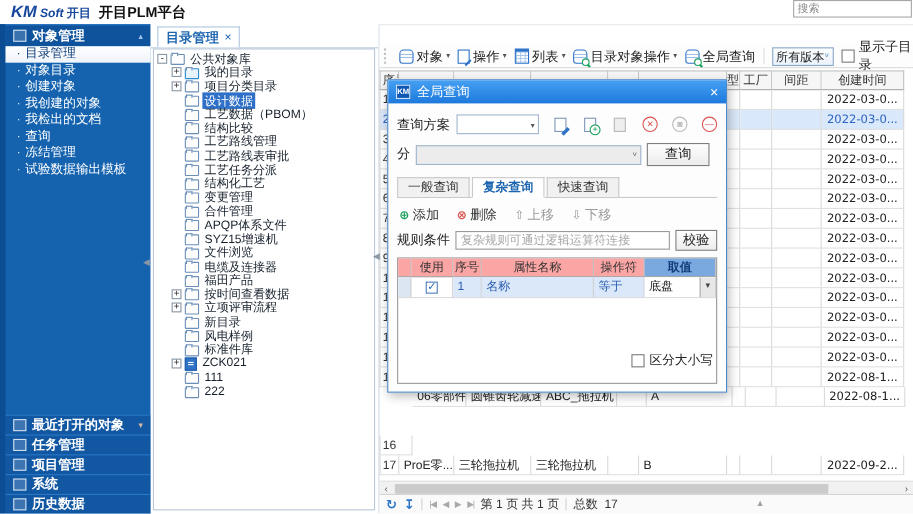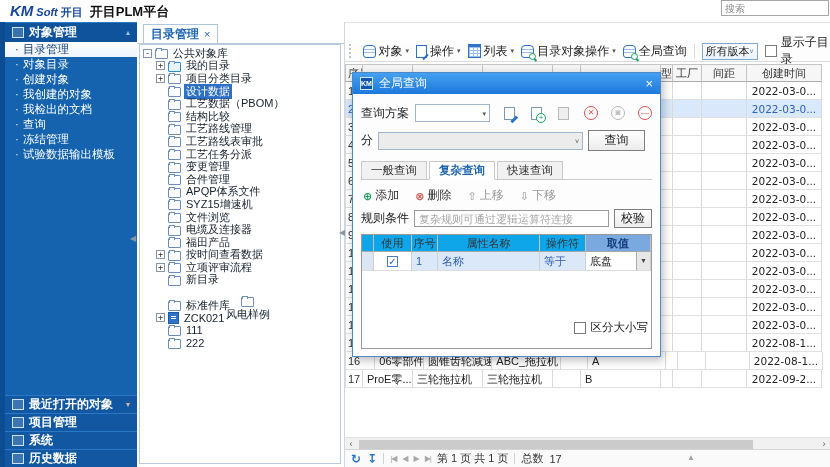--- a/index.html
+++ b/index.html
@@ -119,21 +119,21 @@
   .mactions{display:flex;gap:16px;margin:7px 10px 5px;font-size:12px;color:#333;align-items:center}
   .mact{display:flex;align-items:center;gap:3px}
   .mact .sy{font-size:11px;line-height:12px}
   .sy.g{color:#18a05c;font-weight:bold}
   .sy.r{color:#d9534f;font-weight:bold}
   .mact.dis{color:#9a9a9a}
   .rinput{flex:1;height:17px;border:1px solid #999;font-size:11px;padding:0 4px;margin:0 5px;font-family:inherit;color:#333;box-sizing:border-box}
   .rinput::placeholder{color:#a7a7a7}
   .mgrid{margin:6px 8px 0;border:1px solid #9a9a9a;height:115px;background:#fff;box-sizing:border-box}
   .mg-h,.mg-r{display:flex}
-  .mg-h .mc{height:17px;background:#0ea5e9;border-right:1px solid #c2c2c2;border-bottom:1px solid #a8a8a8;font-size:11px;color:#333;text-align:center;line-height:16px;box-sizing:border-box}
+  .mg-h .mc{height:17px;background:#fca5a5;border-right:1px solid #c2c2c2;border-bottom:1px solid #a8a8a8;font-size:11px;color:#333;text-align:center;line-height:16px;box-sizing:border-box}
   .mc.val-h{background:#7aa9e0;color:#123c78;font-weight:bold}
   .mg-r .mc{height:19px;border-right:1px solid #d0d0d0;border-bottom:1px solid #dcdcdc;font-size:11px;line-height:19px;box-sizing:border-box;overflow:hidden;white-space:nowrap}
   .mc.rsel{background:#dce6f2}
   .mc.hl{background:#dbe8fa;color:#2a5db0;padding-left:4px}
   .mc.use{display:flex;align-items:center;justify-content:center}
   .cb{width:11px;height:11px;border:1px solid #4a7ebb;background:#fff;color:#1f66b0;font-size:10px;line-height:10px;text-align:center;box-sizing:border-box}
   .mc.valc{position:relative;padding-left:4px;color:#222;background:#fff}
   .dropbtn{position:absolute;right:0;top:0;width:13px;height:18px;background:#e7e7e7;border-left:1px solid #ababab;color:#444;font-size:7px;line-height:18px;text-align:center}
   .mfoot{position:absolute;right:12px;bottom:21px;display:flex;gap:5px;align-items:center;font-size:11.5px;color:#222}
 </style>
@@ -170,20 +170,24 @@
       </div>
     <div class="spacer"></div>
     <div id="nav2">
         <div class="sec sec2">
           <div class="micon"></div>
           <span class="slabel">最近打开的对象</span>
           <span class="caret2">▾</span>
         </div>
         <div class="sec sec2">
           <div class="micon"></div>
+          <span class="slabel">任务管理</span>
+        </div>
+        <div class="sec sec2">
+          <div class="micon"></div>
           <span class="slabel">项目管理</span>
         </div>
         <div class="sec sec2">
           <div class="micon"></div>
           <span class="slabel">系统</span>
         </div>
         <div class="sec sec2">
           <div class="micon"></div>
           <span class="slabel">历史数据</span>
         </div>
@@ -239,20 +243,25 @@
           <span class="tlbl">工艺路线表审批</span>
         </div>
         <div class="trow" style="padding-left: 16px;">
           <div class="exp none">+</div>
           <div class="ticon folder"></div>
           <span class="tlbl">工艺任务分派</span>
         </div>
         <div class="trow" style="padding-left: 16px;">
           <div class="exp none">+</div>
           <div class="ticon folder"></div>
+          <span class="tlbl">结构化工艺</span>
+        </div>
+        <div class="trow" style="padding-left: 16px;">
+          <div class="exp none">+</div>
+          <div class="ticon folder"></div>
           <span class="tlbl">变更管理</span>
         </div>
         <div class="trow" style="padding-left: 16px;">
           <div class="exp none">+</div>
           <div class="ticon folder"></div>
           <span class="tlbl">合件管理</span>
         </div>
         <div class="trow" style="padding-left: 16px;">
           <div class="exp none">+</div>
           <div class="ticon folder"></div>
@@ -286,21 +295,21 @@
         <div class="trow" style="padding-left: 16px;">
           <div class="exp">+</div>
           <div class="ticon folder"></div>
           <span class="tlbl">立项评审流程</span>
         </div>
         <div class="trow" style="padding-left: 16px;">
           <div class="exp none">+</div>
           <div class="ticon folder"></div>
           <span class="tlbl">新目录</span>
         </div>
-        <div class="trow" style="padding-left: 16px; flex-direction: column;">
+        <div class="trow" style="padding-left: 16px;">
           <div class="exp none">+</div>
           <div class="ticon folder"></div>
           <span class="tlbl">风电样例</span>
         </div>
         <div class="trow" style="padding-left: 16px;">
           <div class="exp none">+</div>
           <div class="ticon folder"></div>
           <span class="tlbl">标准件库</span>
         </div>
         <div class="trow" style="padding-left: 16px;">
@@ -555,21 +564,21 @@
           <div class="gc" style="width: 70px;"></div>
           <div class="gc" style="width: 70px;"></div>
           <div class="gc" style="width: 28px;"></div>
           <div class="gc" style="width: 80px;"></div>
           <div class="gc" style="width: 12px;"></div>
           <div class="gc" style="width: 29px;"></div>
           <div class="gc" style="width: 45px;"></div>
           <div class="gc" style="width: 75px;">2022-08-1...</div>
         </div>
         <div class="g-row">
-          <div class="gc" style="width: 31px;">16</div>
+          <div class="gc" style="width: 31px; margin-top: 44px;">16</div>
           <div class="gc" style="width: 50px;">06零部件</div>
           <div class="gc" style="width: 70px;">圆锥齿轮减速器</div>
           <div class="gc" style="width: 70px;">ABC_拖拉机</div>
           <div class="gc" style="width: 28px;"></div>
           <div class="gc" style="width: 80px;">A</div>
           <div class="gc" style="width: 12px;"></div>
           <div class="gc" style="width: 29px;"></div>
           <div class="gc" style="width: 45px;"></div>
           <div class="gc" style="width: 75px;">2022-08-1...</div>
         </div>

